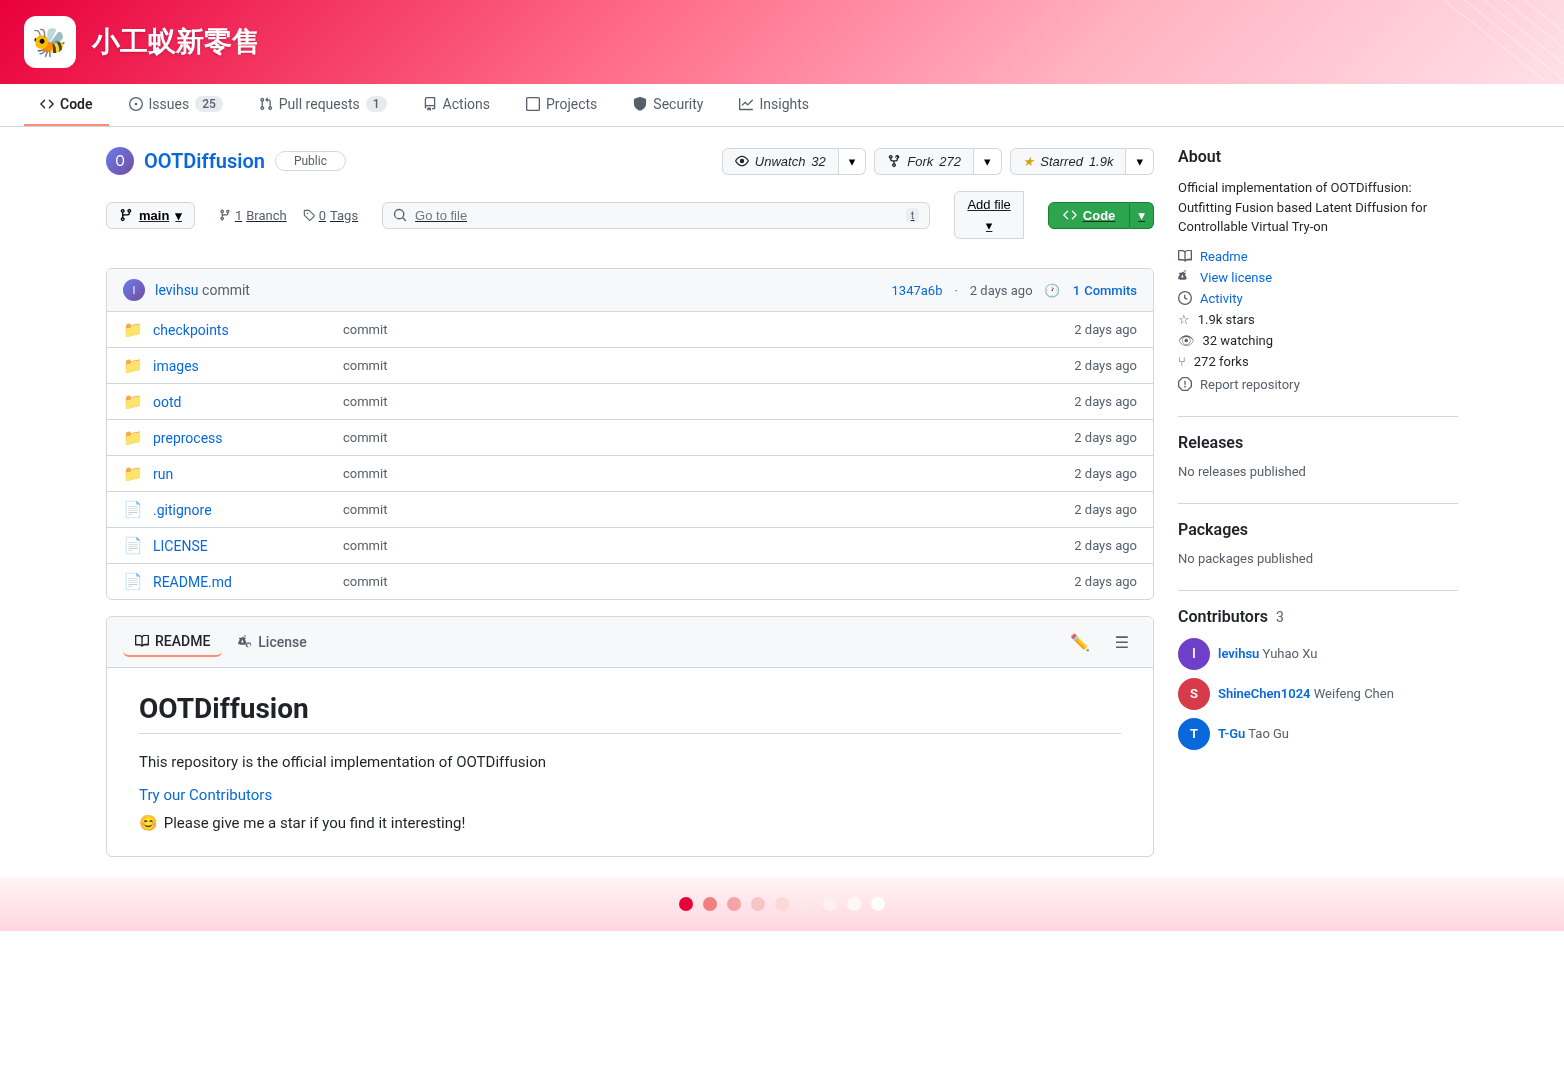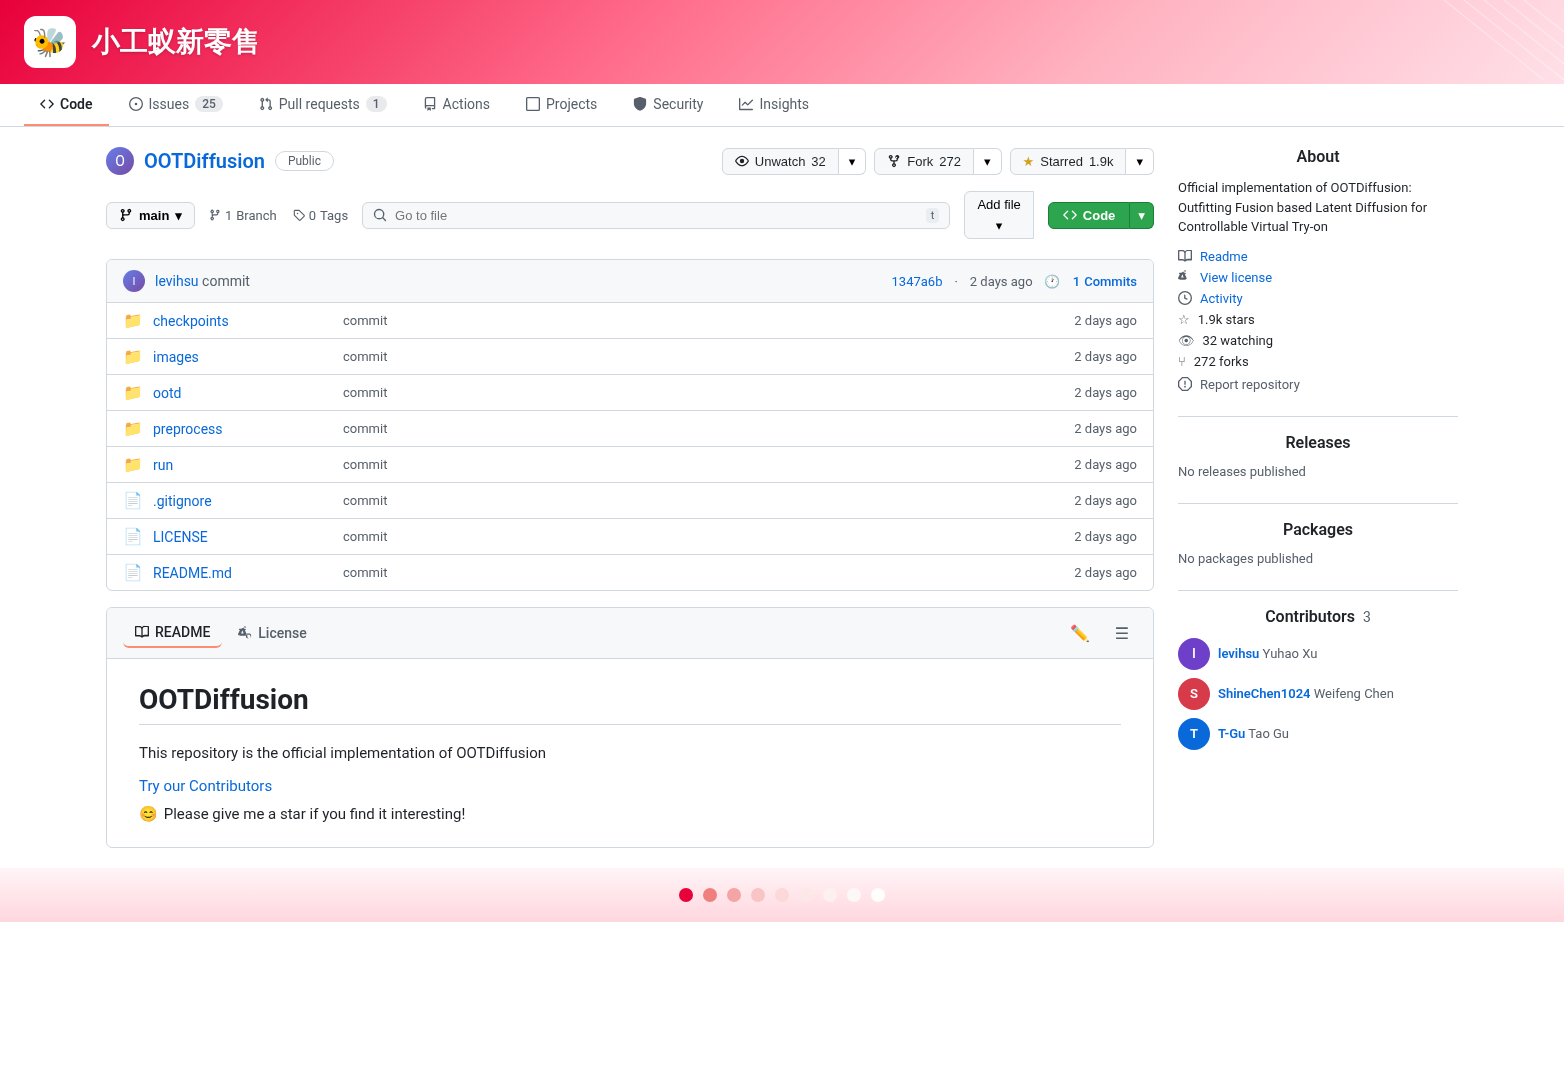--- a/index.html
+++ b/index.html
@@ -106,21 +106,21 @@
     }
     .repo-name {
       font-size: 20px;
       font-weight: 600;
       color: #0969da;
       cursor: pointer;
     }
     .repo-badge {
       border: 1px solid #d0d7de;
       border-radius: 20px;
-      padding: 2px 12px;
+      padding: 2px 18px;
       font-size: 12px;
       color: #57606a;
     }
     .repo-actions {
       display: flex;
       gap: 8px;
       align-items: center;
     }
     .btn {
       display: inline-flex;
@@ -138,30 +138,31 @@
     .btn-count {
       background: #fff;
       border: 1px solid #d0d7de;
       border-left: none;
       border-radius: 0 6px 6px 0;
       padding: 5px 10px;
       font-size: 13px;
       cursor: pointer;
     }
     .btn-group { display: flex; }
-    .btn-group .btn { border-radius: 6px 0 0 6px; }
+    .btn-group .btn { border-radius: 6px 0 0 6px; font-style: italic; }
     .btn-star { color: #1f2328; }
     .btn-star .star-icon { color: #d4a017; }
 
     
     .file-toolbar {
       display: flex;
       align-items: center;
-      gap: 14px;
-      margin-bottom: 20px;
+      gap: 24px;
+      margin-bottom: 29px;
+      text-decoration: underline;
     }
     .branch-selector {
       display: inline-flex;
       align-items: center;
       gap: 6px;
       padding: 5px 12px;
       border: 1px solid #d0d7de;
       border-radius: 6px;
       background: #f6f8fa;
       cursor: pointer;
@@ -389,21 +390,20 @@
 
     
     .sidebar-section {
       margin-bottom: 24px;
     }
     .sidebar-title {
       font-size: 16px;
       font-weight: 600;
       margin-bottom: 12px;
       color: #1f2328;
-      text-align: center;
     }
     .about-text {
       font-size: 13px;
       color: #1f2328;
       line-height: 1.5;
       margin-bottom: 12px;
     }
     .sidebar-link {
       display: flex;
       align-items: center;

